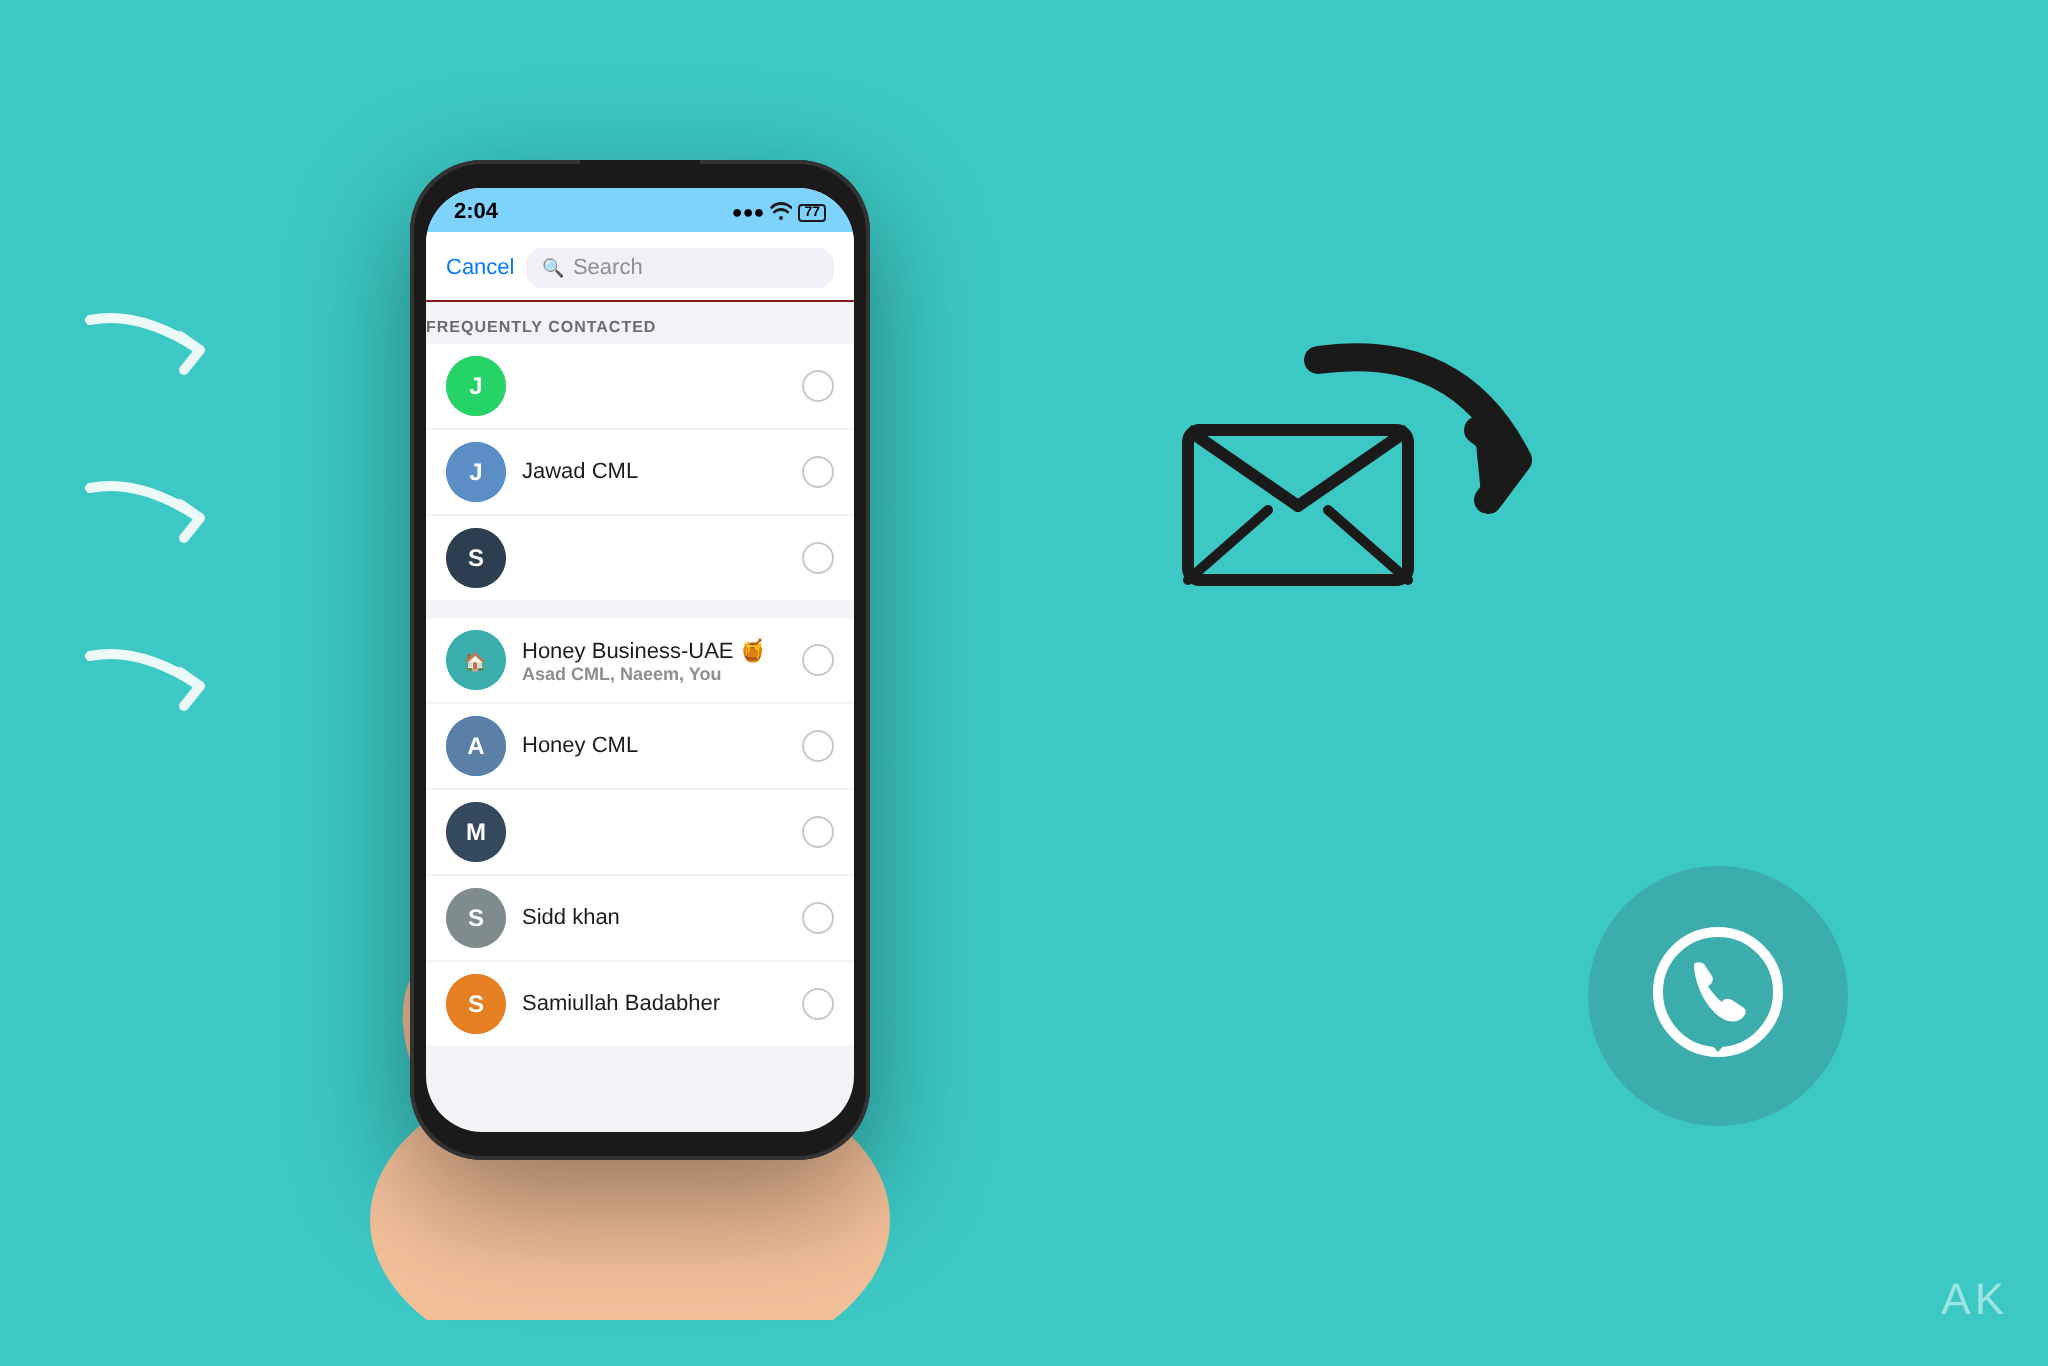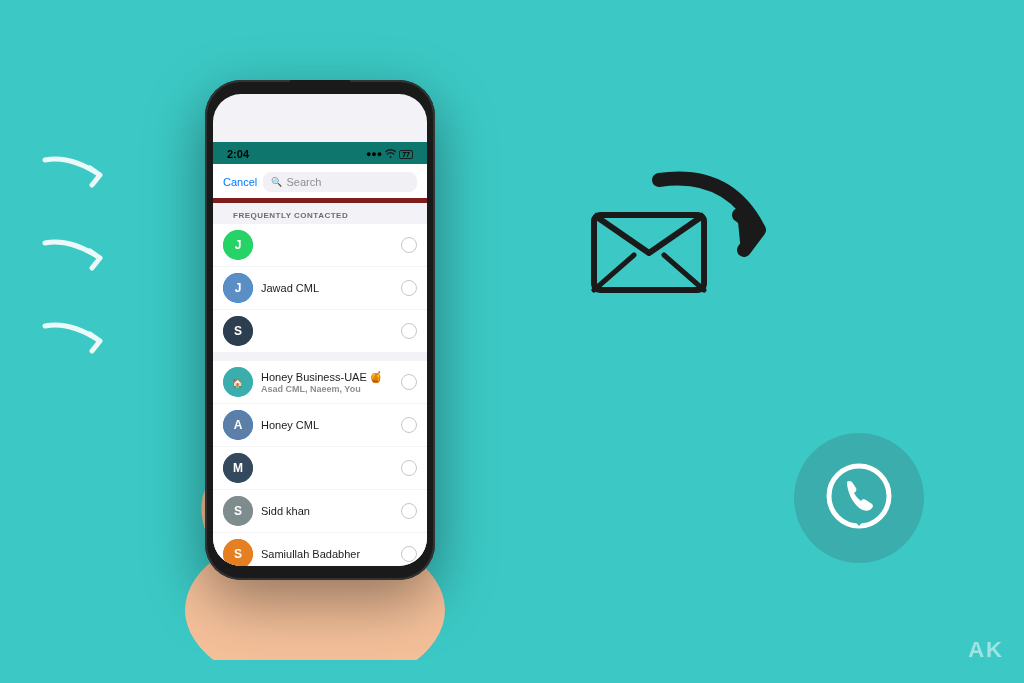--- a/index.html
+++ b/index.html
@@ -56,60 +56,59 @@
       left: 8px;
       right: 8px;
       bottom: 14px;
       background: #f2f2f7;
       border-radius: 28px;
       overflow: hidden;
     }
 
     
     .status-bar {
-      background: #0f766e;
+      background: #7dd3fc;
       display: flex;
       justify-content: space-between;
       align-items: center;
       padding: 6px 14px 4px;
       font-size: 10px;
       font-weight: 600;
-      margin-top: 48px;
     }
     .status-time { font-size: 11px; font-weight: 700; }
     .status-icons { display: flex; gap: 3px; align-items: center; font-size: 9px; }
 
     
     .share-header {
       background: white;
       padding: 8px 10px 6px;
       display: flex;
       align-items: center;
       gap: 6px;
-      border-bottom: 5px solid #7f1d1d;
+      border-bottom: 1px solid #7f1d1d;
     }
     .cancel-btn {
       color: #007aff;
       font-size: 11px;
       cursor: pointer;
     }
     .search-bar {
       flex: 1;
       background: #f0f0f5;
       border-radius: 8px;
       padding: 4px 8px;
       display: flex;
       align-items: center;
       gap: 4px;
     }
     .search-icon { color: #8e8e93; font-size: 9px; }
     .search-placeholder { color: #8e8e93; font-size: 11px; }
 
     .section-label {
-      padding: 8px 20px 4px;
+      padding: 8px 0 4px;
       font-size: 8px;
       font-weight: 600;
       color: #6c6c70;
       letter-spacing: 0.5px;
       text-transform: uppercase;
       background: #f2f2f7;
     }
 
     .contact-item {
       display: flex;
@@ -199,21 +198,21 @@
       justify-content: center;
       z-index: 5;
     }
 
     
     .watermark {
       position: absolute;
       bottom: 20px;
       right: 20px;
       font-size: 22px;
-      font-weight: 700;
+      font-weight: 400;
       color: rgba(255,255,255,0.5);
       letter-spacing: 2px;
     }
   </style>
 </head>
 <body>
 
 <div class="bg-arrows">
   <div class="bg-arrow">
     <svg width="70" height="45" viewBox="0 0 70 45">

